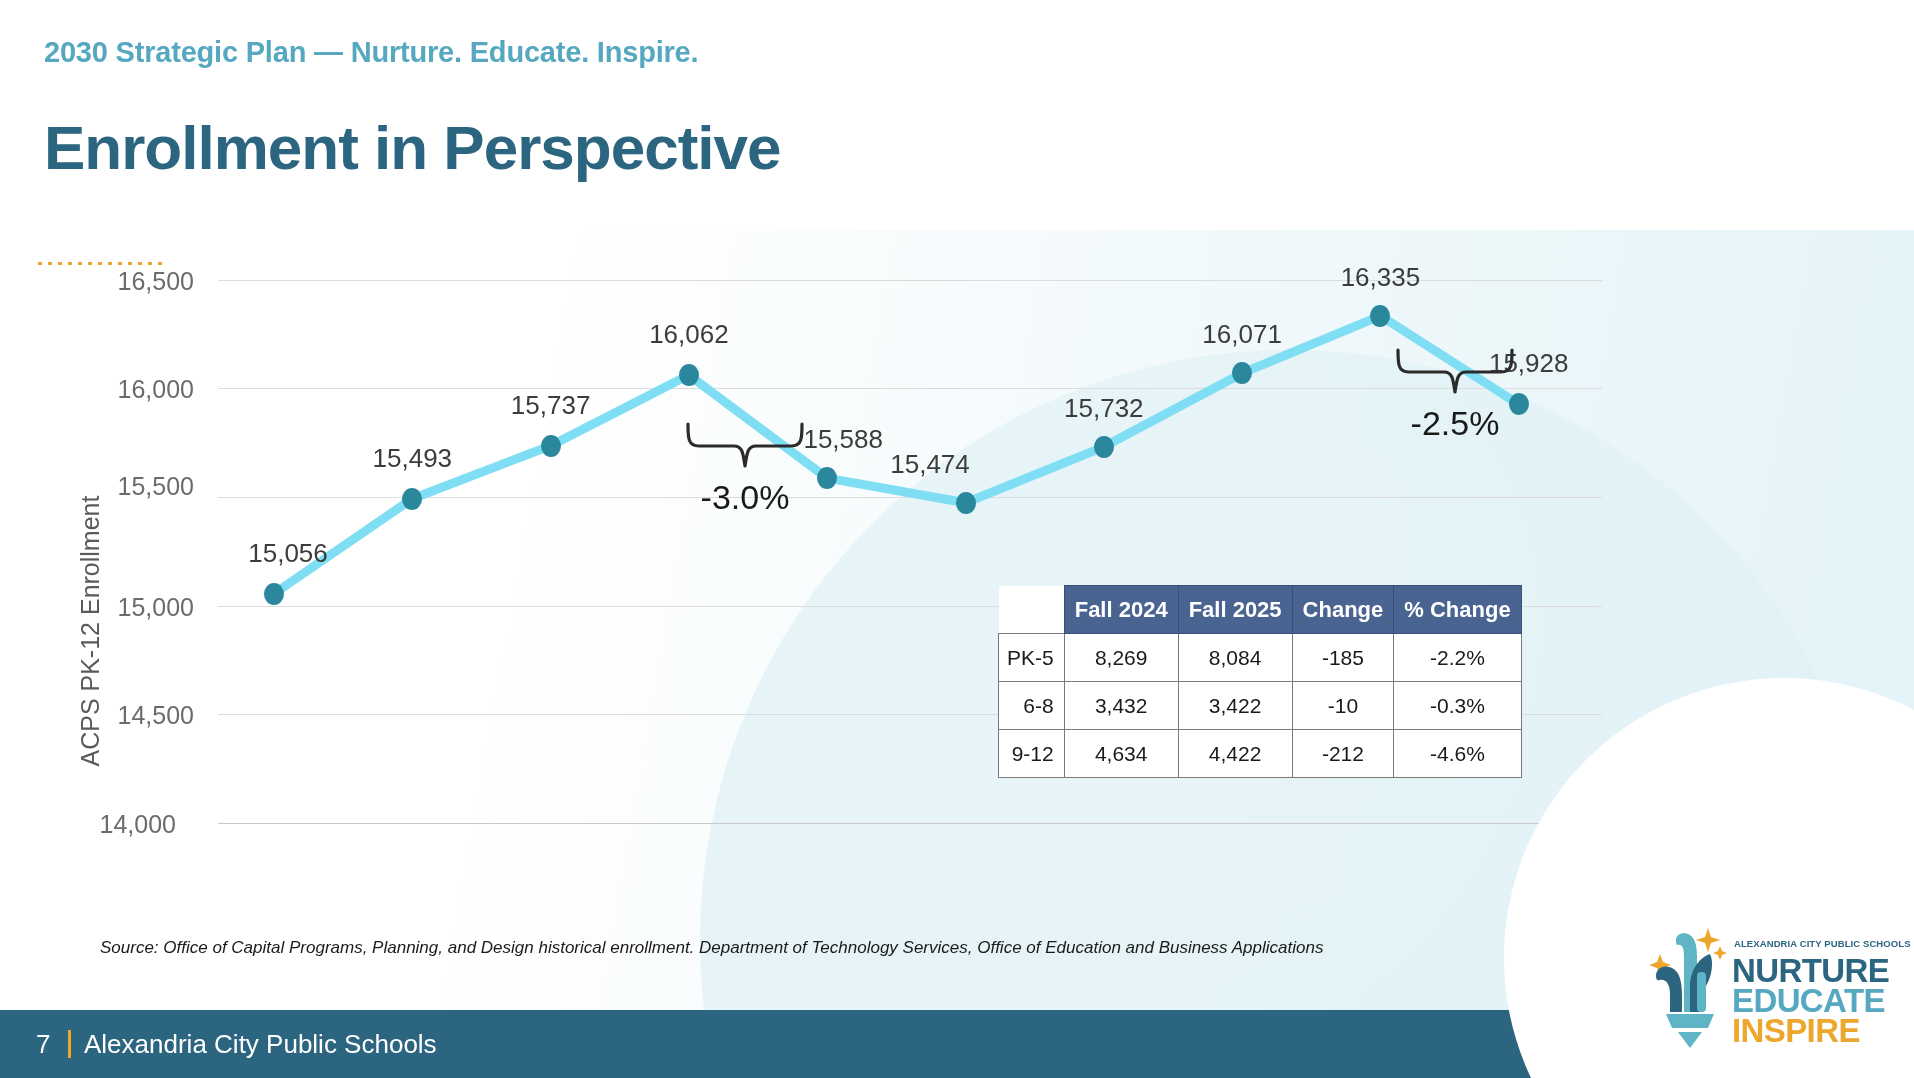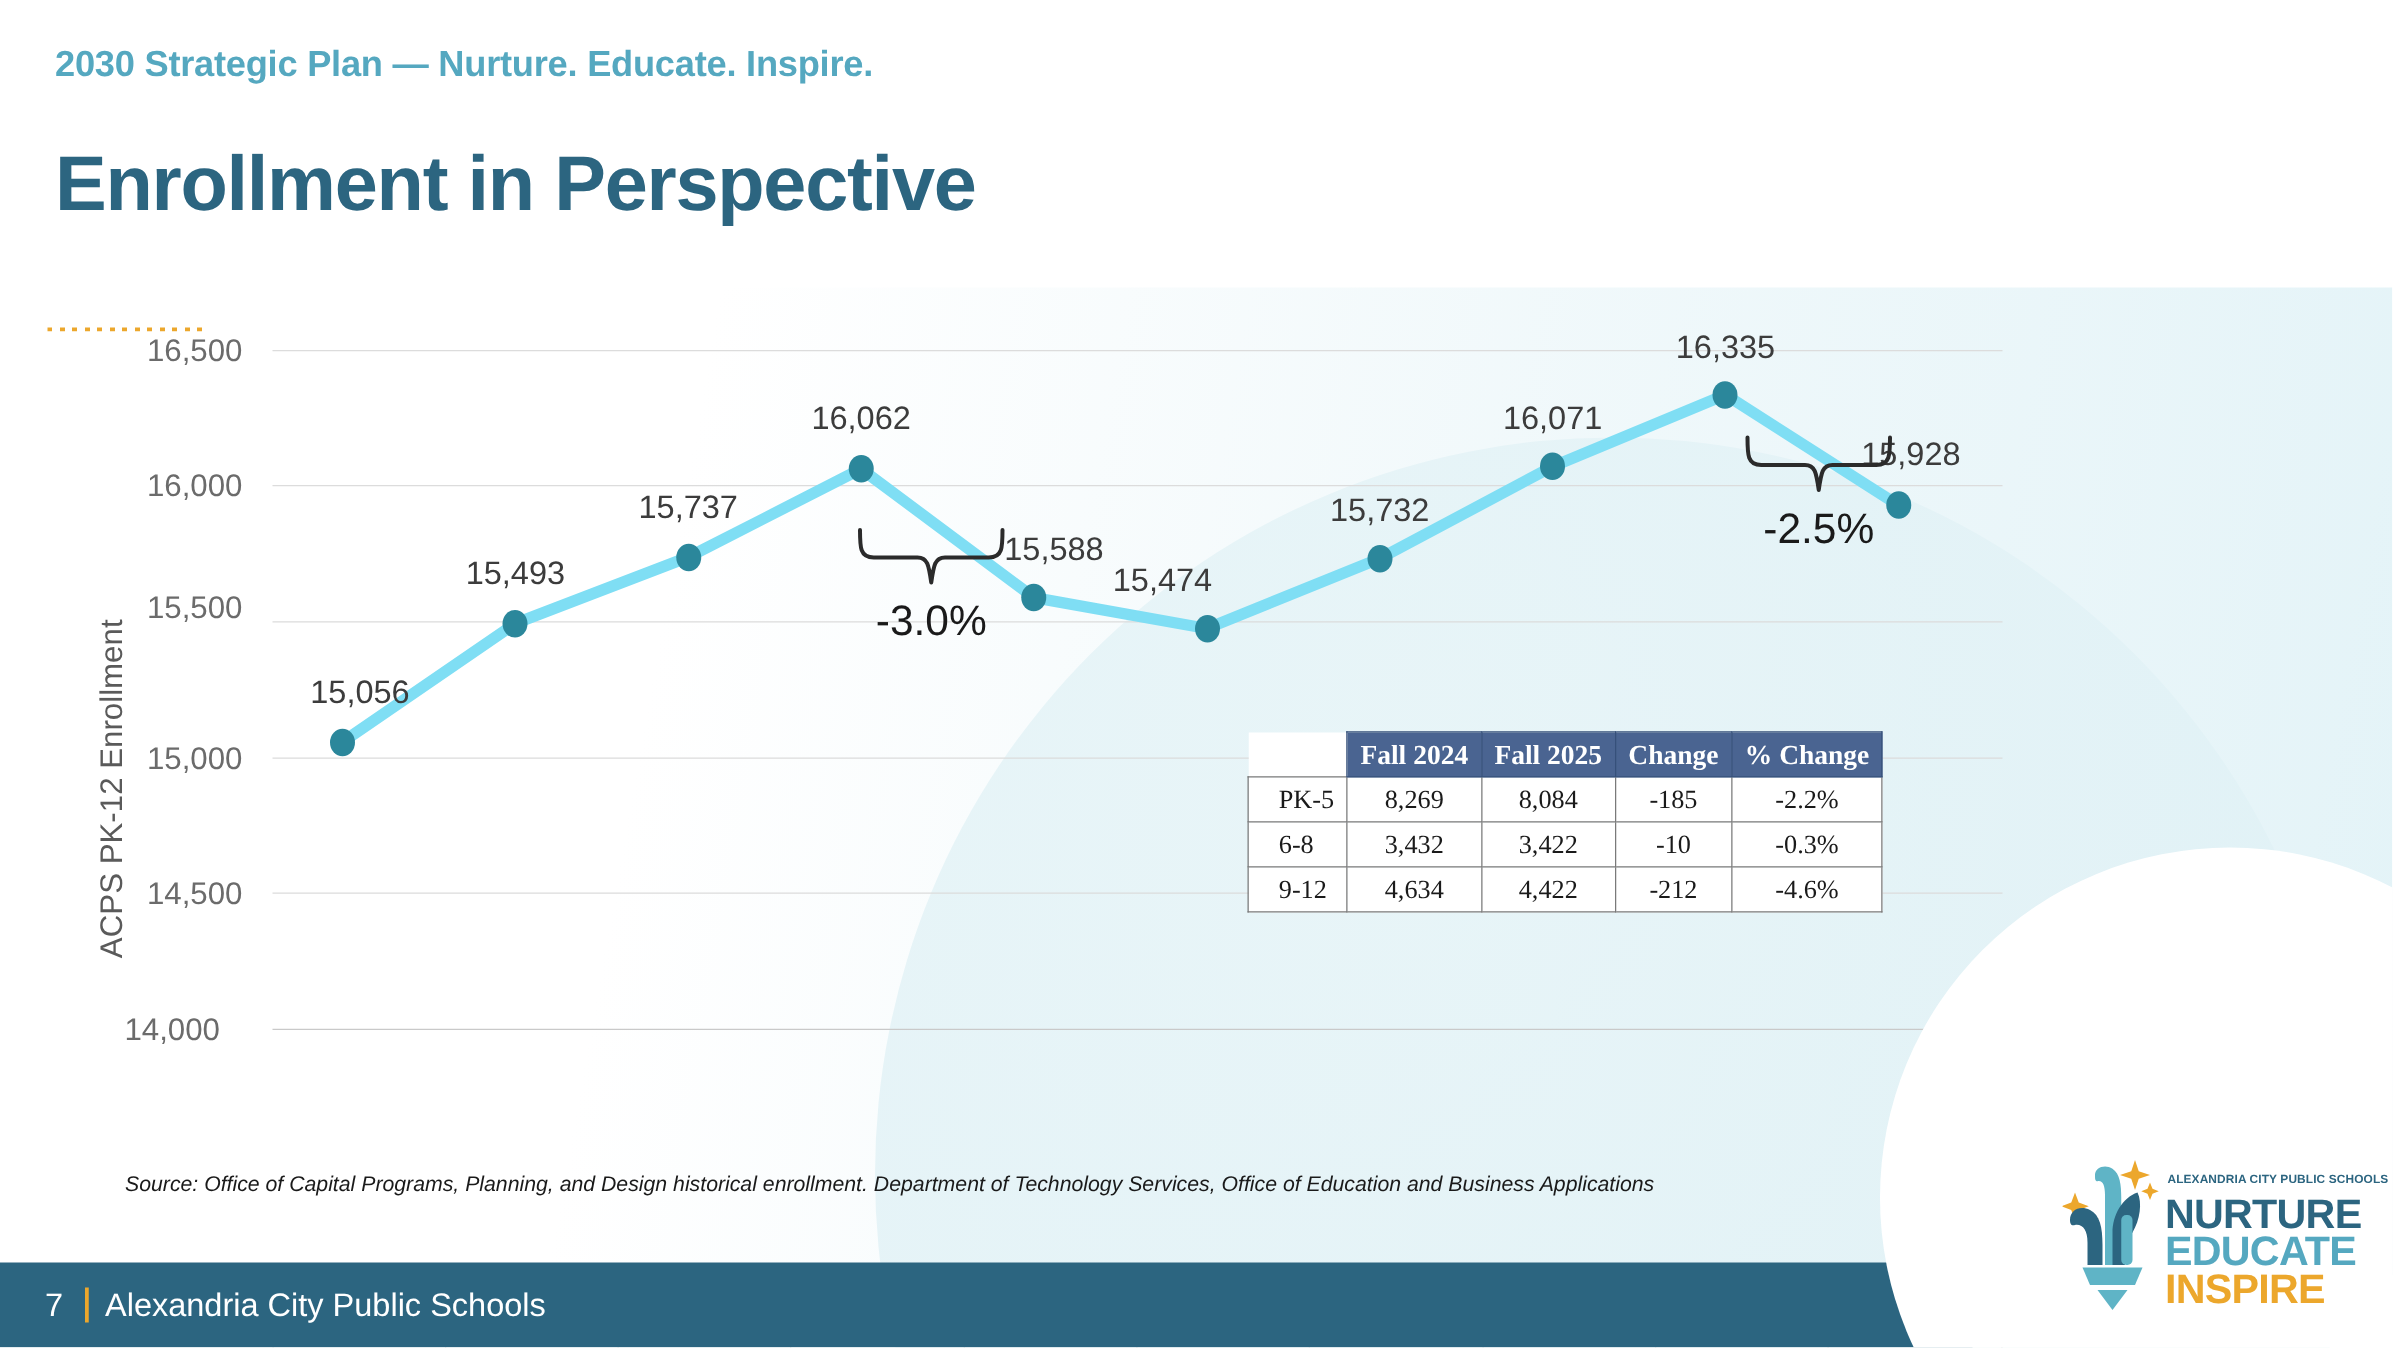--- a/index.html
+++ b/index.html
@@ -123,45 +123,44 @@
   
   #data-table {
     position: absolute;
     left: 998px; top: 585px;
     border-collapse: collapse;
     font-size: 21px;
     background: transparent;
   }
   #data-table th, #data-table td {
     padding: 2px 10px;
-    height: 36px;
-    white-space: nowrap;
-    font-family: Liberation Serif, serif;
+    height: 48px;
+    white-space: nowrap;
   }
   #data-table thead th {
     background: #4A6491;
     color: #ffffff;
     font-weight: bold;
     text-align: center;
     border: 1px solid #36507a;
     font-size: 22px;
   }
   #data-table thead th.corner {
     background: #ffffff;
     border: none;
   }
   #data-table tbody td {
     background: #ffffff;
     color: #1a1a1a;
     border: 1px solid #7a7a7a;
     text-align: center;
   }
   #data-table tbody td.rowhead {
-    text-align: left;
-    padding-left: 24px;
+    text-align: right;
+    padding-left: 8px;
   }
   #data-table tbody tr.total td {
     background: #E0BEBE;
     font-weight: bold;
   }
 
   
   .source-note {
     position: absolute;
     left: 100px; top: 938px;

